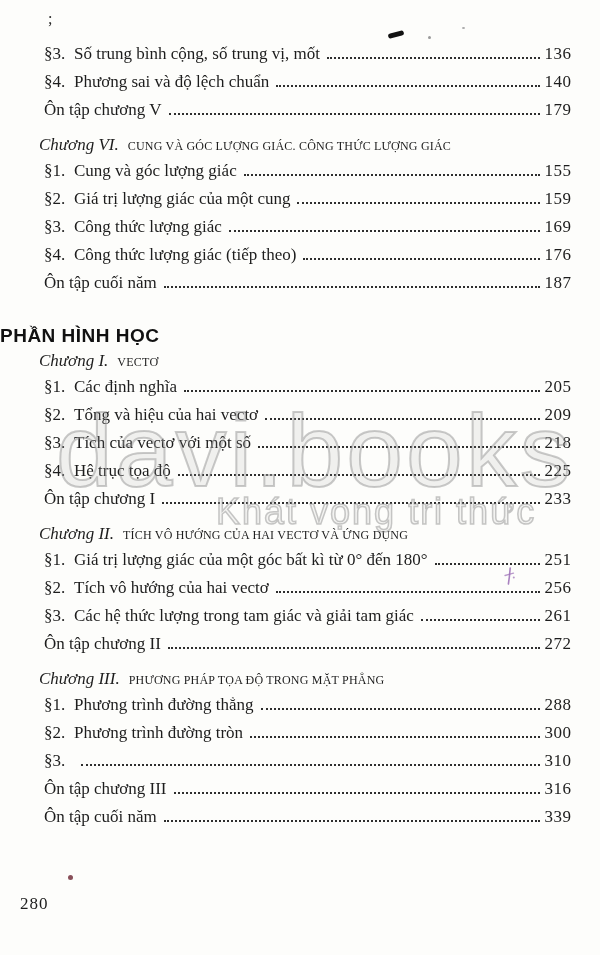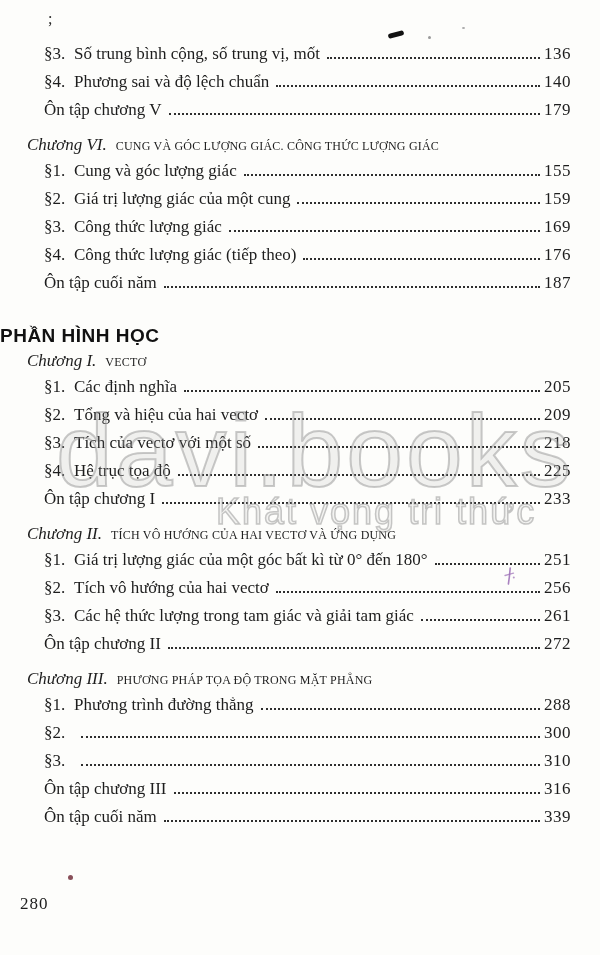--- a/index.html
+++ b/index.html
@@ -8,22 +8,22 @@
     background:#fdfdfb;
     font-family:"Liberation Serif","DejaVu Serif",serif;
     color:#1d1d1d;
   }
   
   #toc{position:absolute;top:44px;left:0;right:0;padding-right:28px;}
   .row{display:flex;align-items:baseline;height:28px;font-size:17px;padding-left:44px;}
   .row .num{flex:none;width:30px;}
   .row .title{white-space:nowrap;}
   .row .dots{flex:1;height:0;border-bottom:2px dotted #2e2e2e;margin:0 4px 0 7px;min-width:16px;}
-  .row .page-num{flex:none;min-width:28px;text-align:left;letter-spacing:0.5px;}
-  .row.chapter{padding-left:27px;height:26px;margin-top:7px;}
+  .row .page-num{flex:none;min-width:28px;text-align:center;letter-spacing:0.5px;}
+  .row.chapter{padding-left:39px;height:26px;margin-top:7px;}
   .row.chapter .chlabel{font-style:italic;margin-right:9px;white-space:nowrap;}
   .row.chapter .chtitle{letter-spacing:0.2px;white-space:nowrap;font-size:12px;}
   .row.part{display:block;text-align:left;height:30px;line-height:30px;margin-top:20px;padding:0;
     font-family:"Liberation Sans","DejaVu Sans",sans-serif;font-weight:bold;font-size:19px;letter-spacing:0.5px;color:#111;}
   .row.part + .row.chapter{margin-top:0;}
   
   .watermark{position:absolute;left:0;top:0;width:524px;height:955px;pointer-events:none;z-index:5;}
   .wm-brand{
     position:absolute;left:56px;top:400px;
     font-family:"Liberation Sans","DejaVu Sans",sans-serif;
@@ -177,20 +177,21 @@
         <span class="chtitle">PHƯƠNG PHÁP TỌA ĐỘ TRONG MẶT PHẲNG</span>
       </div>
       <div class="row section">
         <span class="num">§1.</span>
         <span class="title">Phương trình đường thẳng</span>
         <span class="dots"></span>
         <span class="page-num">288</span>
       </div>
       <div class="row section">
         <span class="num">§2.</span>
+        <span class="title">Phương trình đường tròn</span>
         <span class="dots"></span>
         <span class="page-num">300</span>
       </div>
       <div class="row section">
         <span class="num">§3.</span>
         <span class="dots"></span>
         <span class="page-num">310</span>
       </div>
       <div class="row review">
         <span class="title">Ôn tập chương III</span>

